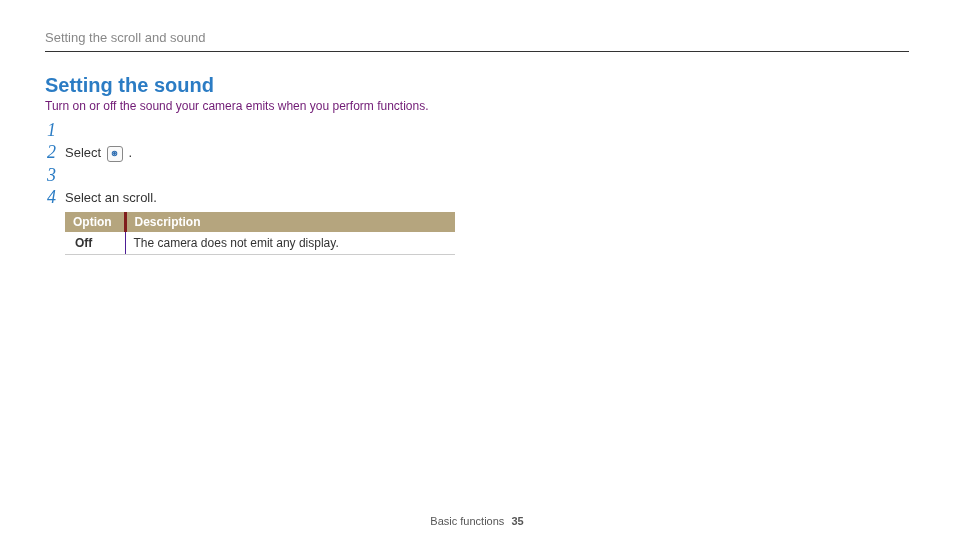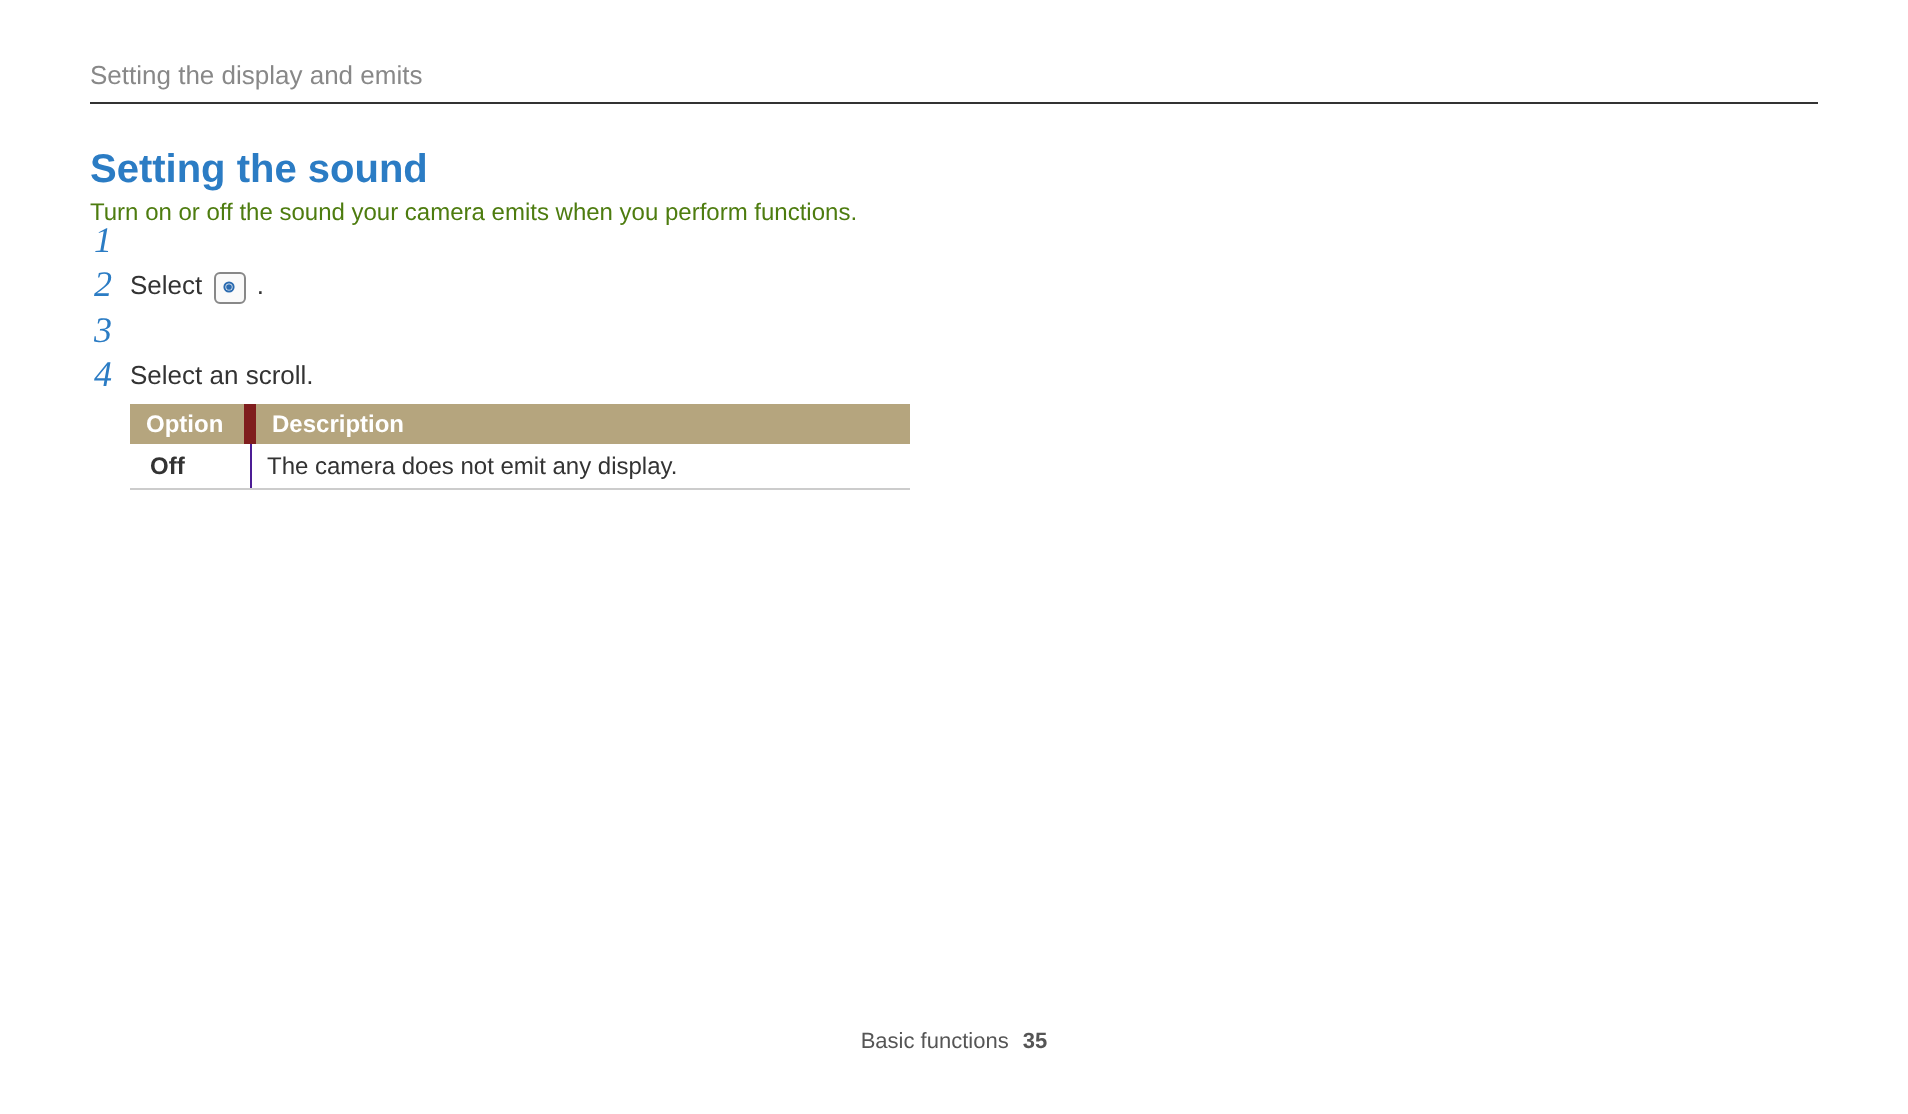--- a/index.html
+++ b/index.html
@@ -23,21 +23,22 @@
       margin-bottom: 22px;
     }
     .section-title {
       color: #2b7cc4;
       font-size: 20px;
       font-weight: bold;
       margin-bottom: 2px;
     }
     .section-desc {
       font-size: 12px;
-      color: #4d7c0f;
+      color: #701a75;
+      margin-bottom: 10px;
     }
     .steps {
       list-style: none;
       padding-left: 2px;
     }
     .step {
       display: flex;
       align-items: center;
       margin-bottom: 6px;
       font-size: 13px;
@@ -85,21 +86,21 @@
     .options-table th {
       background: #b5a57e;
       color: #fff;
       text-align: left;
       padding: 3px 8px;
       font-weight: bold;
       font-size: 12px;
     }
     .options-table th.col-option {
       width: 60px;
-      border-right: 6px solid #7f1d1d;
+      border-right: 3px solid #7f1d1d;
     }
     .options-table td {
       padding: 4px 8px;
       border-bottom: 1px solid #ccc;
       color: #333;
       vertical-align: middle;
     }
     .options-table td.opt-name {
       font-weight: bold;
       text-align: left;
@@ -115,21 +116,21 @@
       font-size: 11px;
       color: #555;
     }
     .footer .page-num { font-weight: bold; margin-left: 4px; }
   </style>
 </head>
 <body>
 
 <div class="page">
 
-  <div class="breadcrumb">Setting the display and emits</div>
+  <div class="breadcrumb">Setting the scroll and sound</div>
 
   <div class="section-title">Setting the sound</div>
   <div class="section-desc">Turn on or off the sound your camera emits when you perform functions.</div>
 
   <ol class="steps">
 
     <li class="step">
       <span class="step-num">1</span>
     </li>
 

